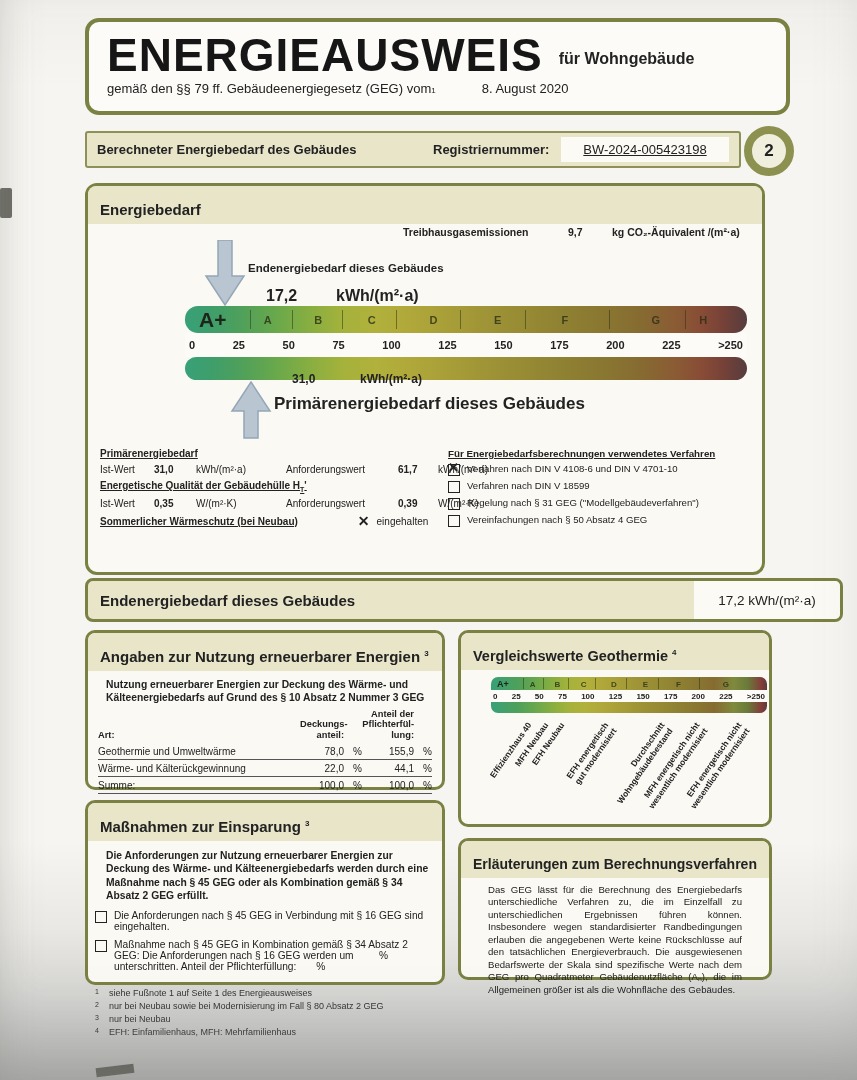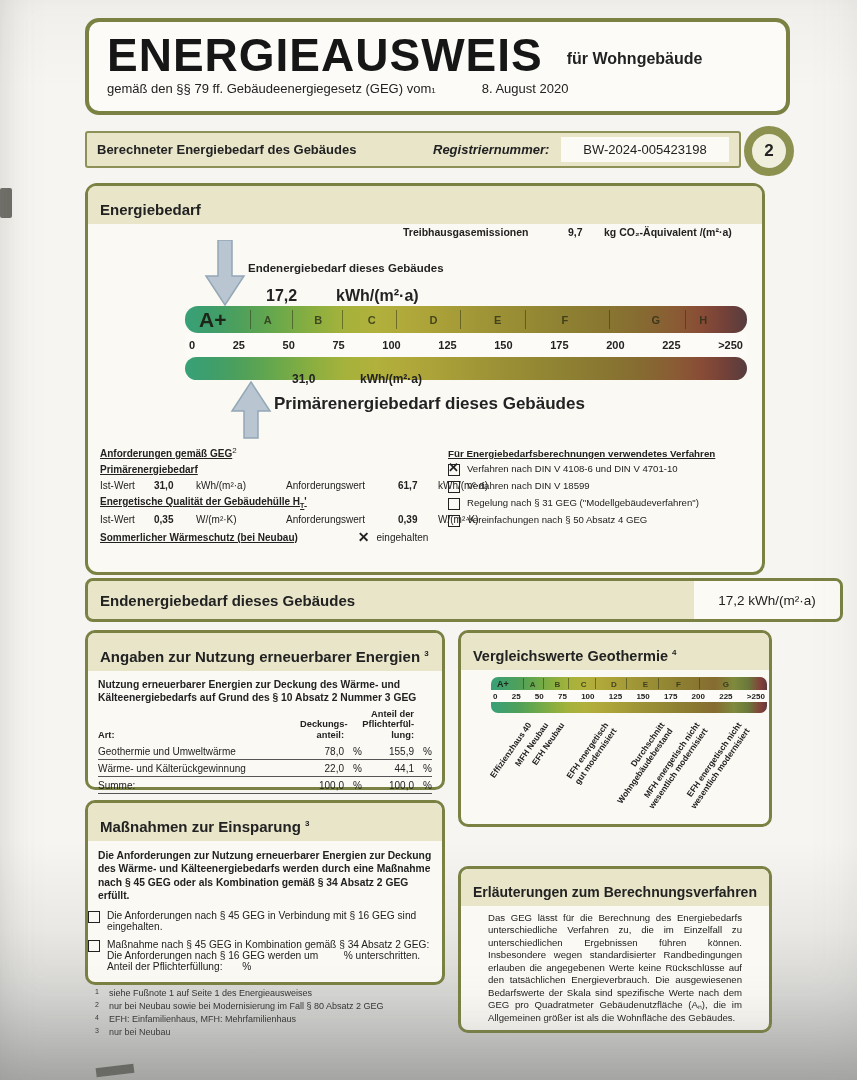--- a/index.html
+++ b/index.html
@@ -9,41 +9,41 @@
   .abs{position:absolute;}
   sup.fn{font-size:8px;vertical-align:super;line-height:0;}
   .pre{white-space:pre-line;}
   .vignette{left:0;top:0;width:100%;height:100%;pointer-events:none;
     box-shadow:inset 0 -70px 70px -40px rgba(120,120,118,.5), inset 18px 0 40px -28px rgba(150,150,148,.4);}
 
   
   .title-box{left:85px;top:18px;width:705px;height:97px;border:4px solid #7a8142;border-radius:14px;
     background:#fcfbf7;box-sizing:border-box;padding:10px 0 0 18px;}
   .main-title{font-size:46px;font-weight:bold;letter-spacing:1px;line-height:1;color:#161616;}
-  .title-sub{font-size:16px;font-weight:bold;margin-left:24px;position:relative;top:-7px;}
+  .title-sub{font-size:16px;font-weight:bold;margin-left:16px;position:relative;top:-7px;}
   .law-row{font-size:13px;margin-top:3px;display:flex;align-items:baseline;}
   .law-date{margin-left:46px;}
 
   
   .reg-bar{left:85px;top:131px;width:656px;height:37px;background:#e8e5c9;border:2px solid #8d9157;
     border-radius:3px;box-sizing:border-box;display:flex;align-items:center;padding:0 10px;}
   .reg-title{font-weight:bold;font-size:13px;width:336px;}
-  .reg-label{font-weight:bold;font-size:13px;width:128px;font-style:italic;}
-  .reg-number-box{background:#fbfaf4;font-size:13px;padding:5px 6px;flex:1;text-align:center;}
+  .reg-label{font-weight:bold;font-size:13px;width:128px;}
+  .reg-number-box{background:#fbfaf4;font-size:13px;padding:5px 6px;flex:1;text-align:center;text-decoration:underline;}
   .page-circle{left:744px;top:126px;width:50px;height:50px;box-sizing:border-box;border-radius:50%;
     border:8px solid #8d9150;background:#f0eedd;display:flex;align-items:center;justify-content:center;
     font-size:17px;font-weight:bold;}
 
   
   .eb-box{left:85px;top:183px;width:680px;height:392px;border:3px solid #7a8142;border-radius:12px;
     background:#faf9f4;box-sizing:border-box;}
   .strip{background:#e8e5c9;border-radius:8px 8px 0 0;padding:15px 12px 6px;font-weight:bold;font-size:15px;}
   .ghg{left:315px;top:40px;display:flex;font-size:10.5px;font-weight:bold;}
   .ghg-label{width:165px;}
-  .ghg-value{width:36px;}
+  .ghg-value{width:44px;}
   .arrow-down{left:116px;top:54px;}
   .arrow-up{left:142px;top:195px;}
   .ee-label{left:160px;top:76px;font-weight:bold;font-size:11.5px;}
   .ee-value{left:178px;top:101px;display:flex;font-weight:bold;font-size:16px;}
   .ee-value span:first-child{width:70px;}
   .pe-value{left:204px;top:186px;display:flex;font-weight:bold;font-size:12px;}
   .pe-value span:first-child{width:68px;}
   .pe-label{left:186px;top:208px;font-weight:bold;font-size:17px;}
 
   
@@ -87,37 +87,37 @@
     background:#e8e5c9;box-sizing:border-box;display:flex;align-items:center;}
   .banner-label{font-weight:bold;font-size:15px;padding-left:12px;}
   .banner-bracket{font-size:15px;margin-left:7px;}
   .banner-value{margin-left:auto;background:#fbfaf5;align-self:stretch;width:146px;display:flex;
     align-items:center;justify-content:center;font-size:13.5px;border-radius:0 5px 5px 0;}
 
   
   .box{border:3px solid #7a8142;border-radius:10px;background:#faf9f4;box-sizing:border-box;}
   .angaben{left:85px;top:630px;width:360px;height:160px;}
   .angaben .strip,.mass .strip{font-size:15px;}
-  .intro{font-weight:bold;font-size:10.3px;line-height:1.3;padding:7px 10px 0;}
+  .intro{font-weight:bold;font-size:10.3px;line-height:1.3;padding:7px 10px 0;margin-left:8px;}
   .etable{margin:4px 10px 0;font-size:10px;}
   .erow{display:grid;grid-template-columns:1fr 44px 18px 52px 18px;align-items:end;}
   .erow.head{font-weight:bold;font-size:9.3px;line-height:1.15;padding-bottom:2px;}
   .erow.data{border-bottom:1.5px solid #555;padding:3px 0 2px;}
   .erow .num{text-align:right;}
   .erow .unit{text-align:right;}
   .mass{left:85px;top:800px;width:360px;height:185px;}
-  .mass .ck-row{margin:7px 0 0;font-size:10.2px;}
+  .mass .ck-row{margin:7px 7px 0;font-size:10.2px;}
   .mass .intro{padding-top:8px;}
 
   .vgl{left:458px;top:630px;width:314px;height:197px;}
   .vgl .strip{font-size:14.5px;}
   .rlabel{position:absolute;top:88px;width:112px;text-align:right;transform:rotate(-55deg);
     transform-origin:100% 0;font-size:8.4px;font-weight:bold;line-height:1.15;white-space:pre-line;}
 
-  .erl{left:458px;top:838px;width:314px;height:167px;margin-top:28px;}
+  .erl{left:458px;top:838px;width:314px;height:142px;}
   .erl .strip{font-size:14px;}
   .erl-body{padding:6px 27px;font-size:9.6px;line-height:1.3;text-align:justify;}
 
   
   .footnotes{left:95px;top:988px;width:430px;font-size:9px;color:#333;}
   .fn-row{margin-bottom:3px;display:flex;}
   .fn-row sup{font-size:7px;margin-right:10px;}
 
   
   .art1{left:0;top:188px;width:12px;height:30px;background:#3c3c34;opacity:.75;border-radius:2px;}
@@ -209,21 +209,20 @@
           <path d="M21 1 L40 30 L28 30 L28 57 L14 57 L14 30 L2 30 Z" fill="#b9c6d2" stroke="#93a7b6" stroke-width="1.5"></path>
         </svg>
     </div>
     <div class="abs pe-value">
       <span>31,0</span>
       <span>kWh/(m²·a)</span>
     </div>
     <div class="abs pe-label">Primärenergiebedarf dieses Gebäudes</div>
 
     <div class="abs anford">
-      <div><span class="u">Anforderungen gemäß GEG</span><sup class="fn">2</sup></div>
       <div class="u">Primärenergiebedarf</div>
       <div class="vrow">
         <span>Ist-Wert</span>
         <span class="val">31,0</span>
         <span>kWh/(m²·a)</span>
         <span>Anforderungswert</span>
         <span class="val">61,7</span>
         <span>kWh/(m²·a)</span>
       </div>
       <div><span class="u">Energetische Qualität der Gebäudehülle H</span><sub class="u" style="font-size:7px">T</sub><span class="u">'</span></div>
@@ -387,25 +386,25 @@
   <div class="abs footnotes">
     <div class="fn-row">
         <sup>1</sup>
         <span>siehe Fußnote 1 auf Seite 1 des Energieausweises</span>
       </div>
     <div class="fn-row">
         <sup>2</sup>
         <span>nur bei Neubau sowie bei Modernisierung im Fall § 80 Absatz 2 GEG</span>
       </div>
     <div class="fn-row">
+        <sup>3</sup>
+        <span>nur bei Neubau</span>
+      </div>
+    <div class="fn-row">
         <sup>4</sup>
         <span>EFH: Einfamilienhaus, MFH: Mehrfamilienhaus</span>
-      </div>
-    <div class="fn-row">
-        <sup>3</sup>
-        <span>nur bei Neubau</span>
       </div>
   </div>
 
   <div class="abs art1"></div>
   <div class="abs art2"></div>
   <div class="abs vignette"></div>
 </div>
 
 </body></html>

